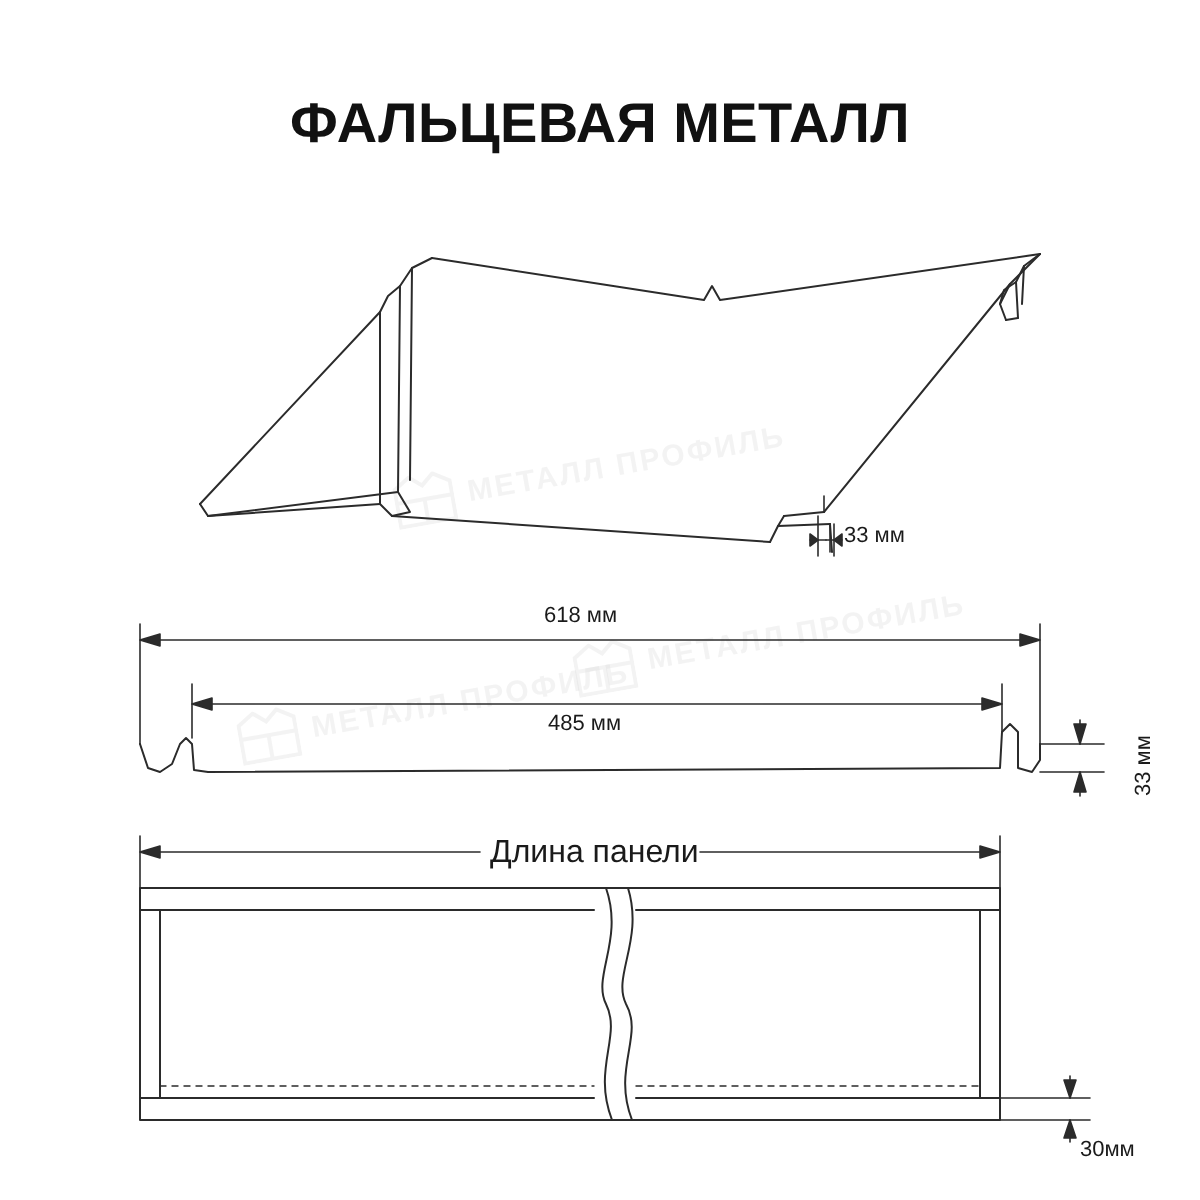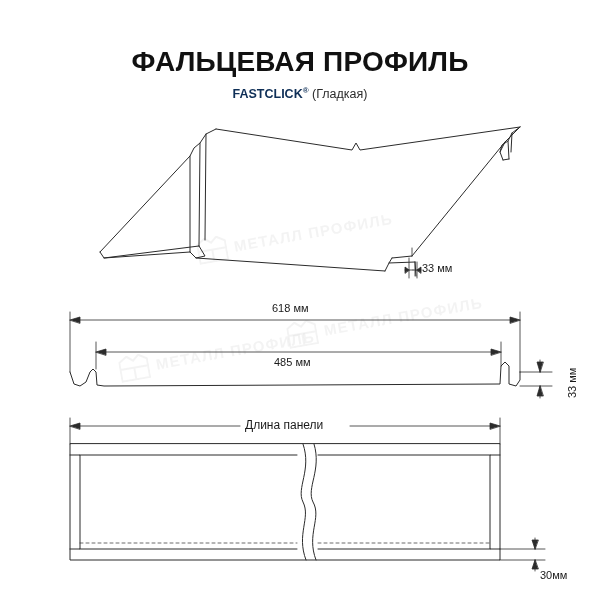--- a/index.html
+++ b/index.html
@@ -85,25 +85,22 @@
   .vertical {
     transform: rotate(-90deg);
     transform-origin: left top;
   }
 </style>
 </head>
 <body>
 
 <div class="page">
 
-  <div class="title">ФАЛЬЦЕВАЯ ПРОФИЛЬ</div>
-
-  <div class="subtitle">
-    <span class="brand">FASTCLICK</span><span class="sup brand">®</span><span> (Гладкая)</span>
-  </div>
+  <div class="title">ФАЛЬЦЕВАЯ МЕТАЛЛ</div>
+
 
   <div class="wm wm1">
     <div class="wm-logo">
       <svg width="30" height="26" viewBox="0 0 30 26">
         <path d="M1 25 L1 6 L9 1 L15 6 L21 1 L29 6 L29 25 Z" fill="none" stroke="#d9d9d9" stroke-width="2"></path>
         <path d="M1 13 L29 13" stroke="#d9d9d9" stroke-width="2"></path>
         <path d="M15 13 L15 25" stroke="#d9d9d9" stroke-width="2"></path>
       </svg>
     </div>
     <div class="wm-text">МЕТАЛЛ ПРОФИЛЬ</div>
@@ -244,16 +241,16 @@
         <path d="M535 560 L532 569 L538 569 Z" fill="#2b2b2b"></path>
       </g>
 
     </g>
   </svg>
 
   <div class="dim-label" style="left:422px; top:262px;">33 мм</div>
   <div class="dim-label" style="left:272px; top:302px;">618 мм</div>
   <div class="dim-label" style="left:274px; top:336px;margin-top:20px;">485 мм</div>
   <div class="dim-label vertical" style="left:566px; top:398px;">33 мм</div>
-  <div class="dim-label" style="left:245px; top:418px; font-size:12px;">Длина панели</div>
+  <div class="dim-label" style="left:245px; top:418px; font-size:16px;">Длина панели</div>
   <div class="dim-label" style="left:540px; top:569px;">30мм</div>
 
 </div>
 
 </body></html>

